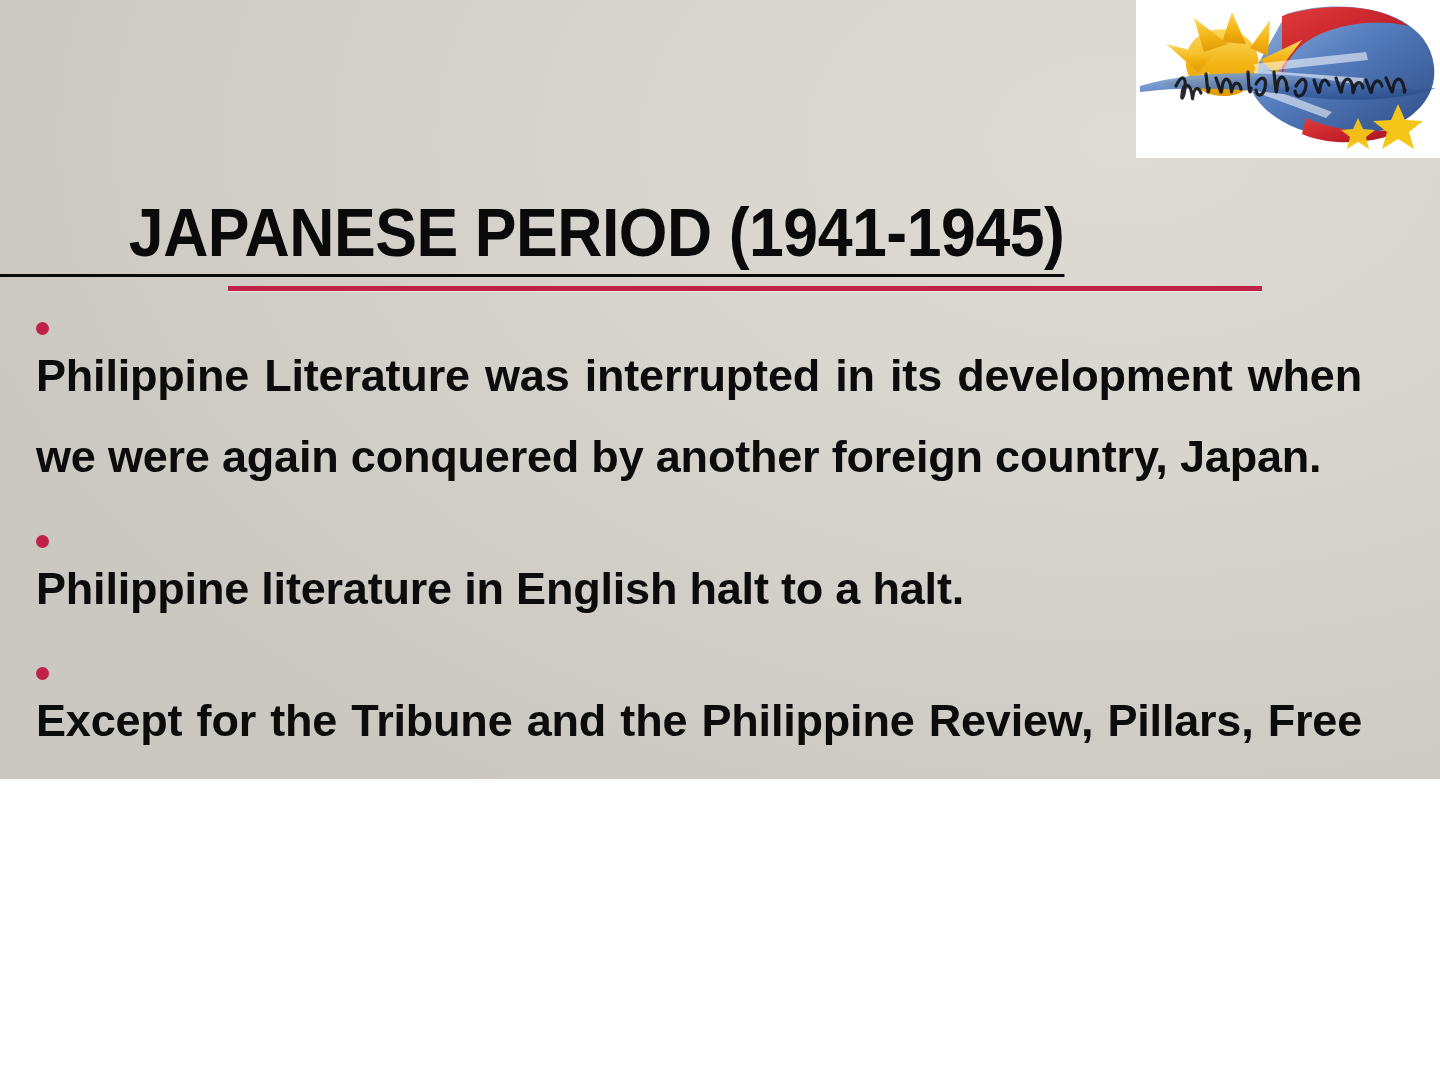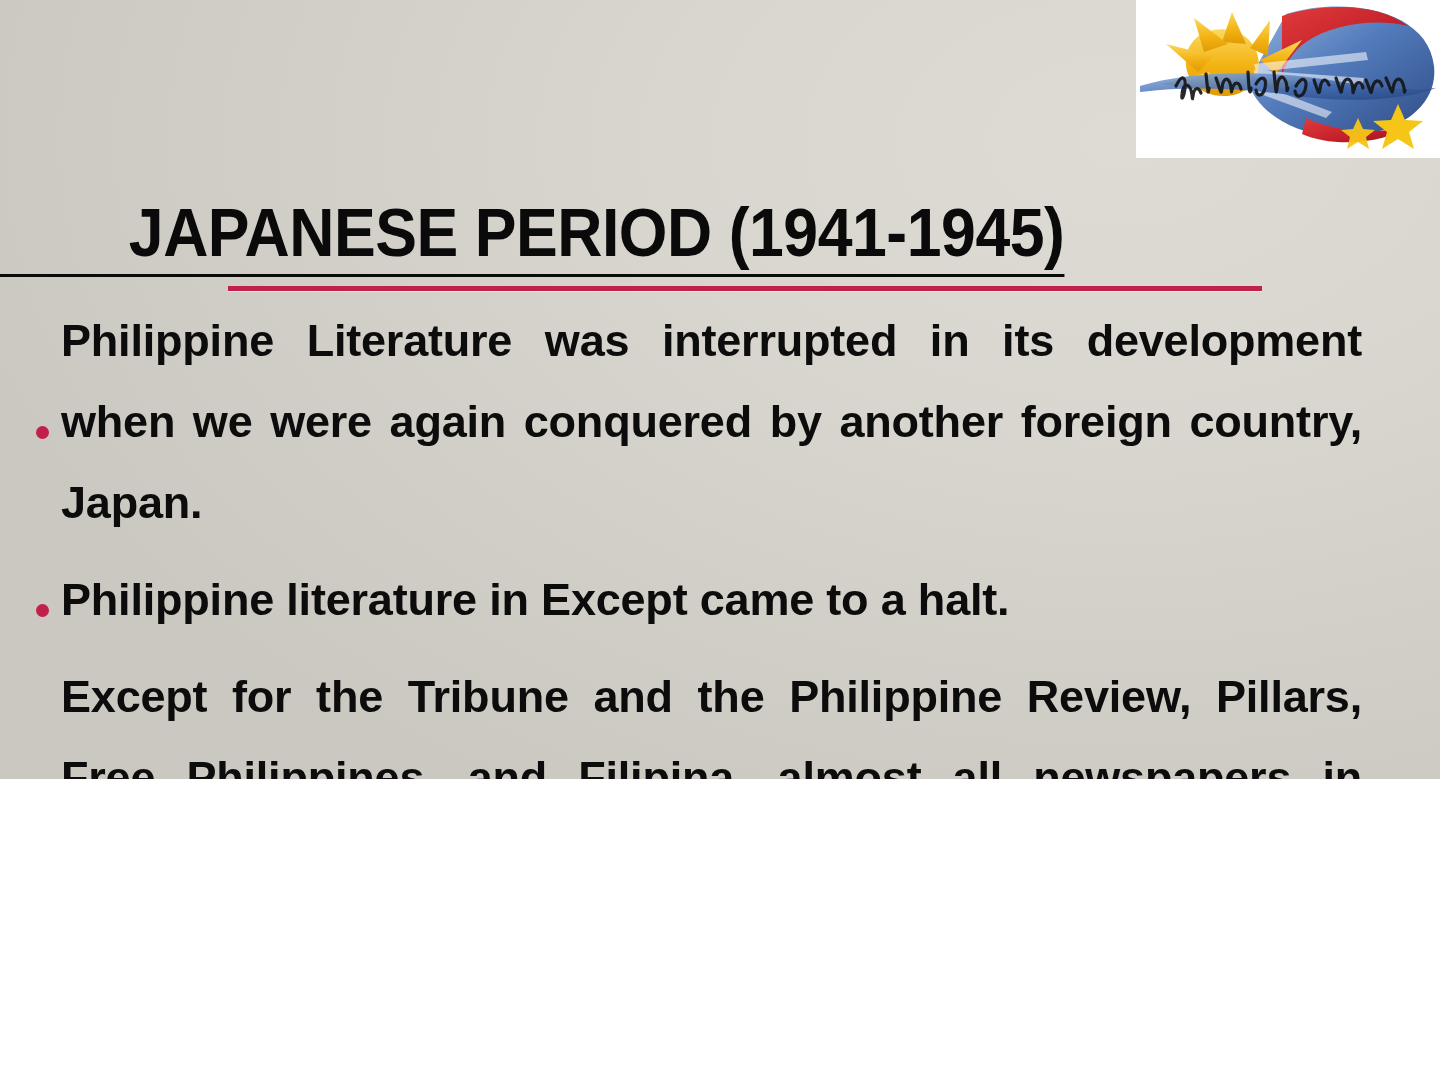--- a/index.html
+++ b/index.html
@@ -142,22 +142,23 @@
 
   
   .body {
     position: absolute;
     left: 36px;
     top: 300px;
     width: 1326px;
   }
   .bullet-row {
     display: flex;
-    align-items: center;
+    align-items: flex-start;
     margin-bottom: 16px;
+    flex-direction: column;
   }
   .bullet-dot {
     flex: 0 0 auto;
     width: 13px;
     height: 13px;
     border-radius: 50%;
     background: #c0214a;
     margin-top: 22px;
     margin-right: 12px;
   }
@@ -295,21 +296,21 @@
 
   <div class="body">
 
     <div class="bullet-row">
       <span class="bullet-dot"></span>
       <p class="bullet-text">Philippine Literature was interrupted in its development when we were again conquered by another foreign country, Japan.</p>
     </div>
 
     <div class="bullet-row">
       <span class="bullet-dot"></span>
-      <p class="bullet-text no-justify">Philippine literature in Except came to a halt.</p>
+      <p class="bullet-text no-justify">Philippine literature in English halt to a halt.</p>
     </div>
 
     <div class="bullet-row">
       <span class="bullet-dot"></span>
       <p class="bullet-text">Except for the Tribune and the Philippine Review, Pillars, Free Philippines, and Filipina, almost all newspapers in English  halt stopped by the Japanese.</p>
     </div>
 
   </div>
 
 </div>

